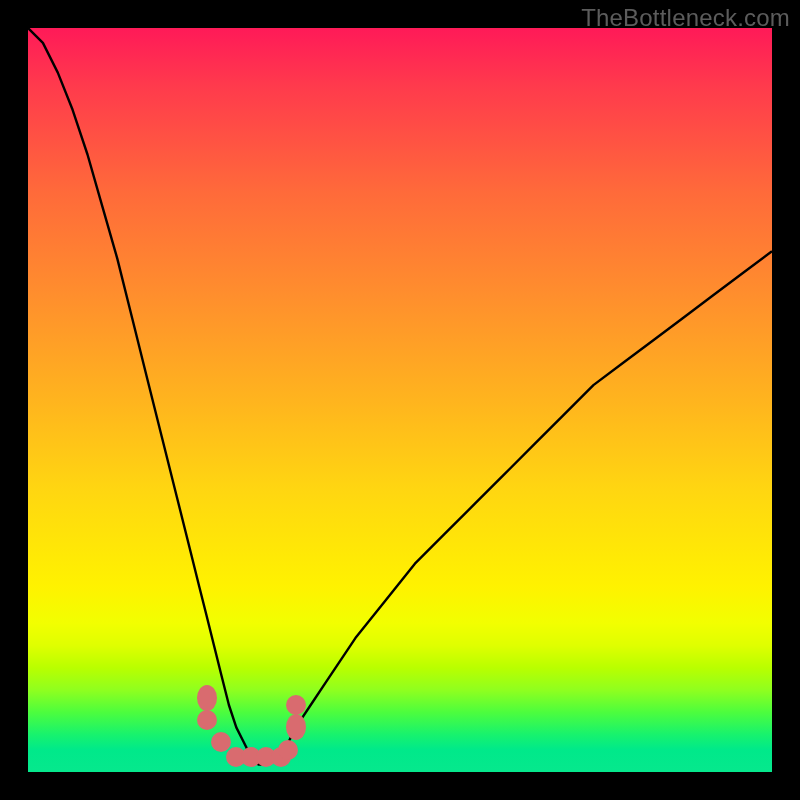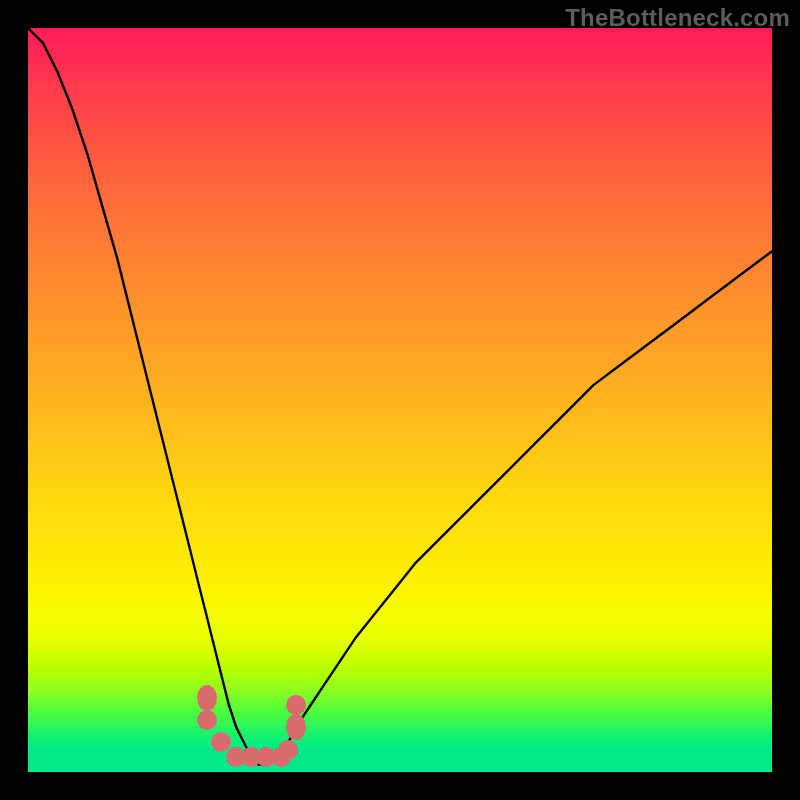--- a/index.html
+++ b/index.html
@@ -64,21 +64,21 @@
   .dot.tall {
     height: 26px;
     margin-top: -13px;
   }
   .attribution {
     position: absolute;
     top: 4px;
     right: 10px;
     font-family: Arial, Helvetica, sans-serif;
     font-size: 24px;
-    font-weight: 700;
+    font-weight: 400;
     color: #5c5c5c;
     letter-spacing: 0.2px;
   }
 </style>
 </head>
 <body>
 
 <div class="outer">
 
   <div class="attribution">TheBottleneck.com</div>

